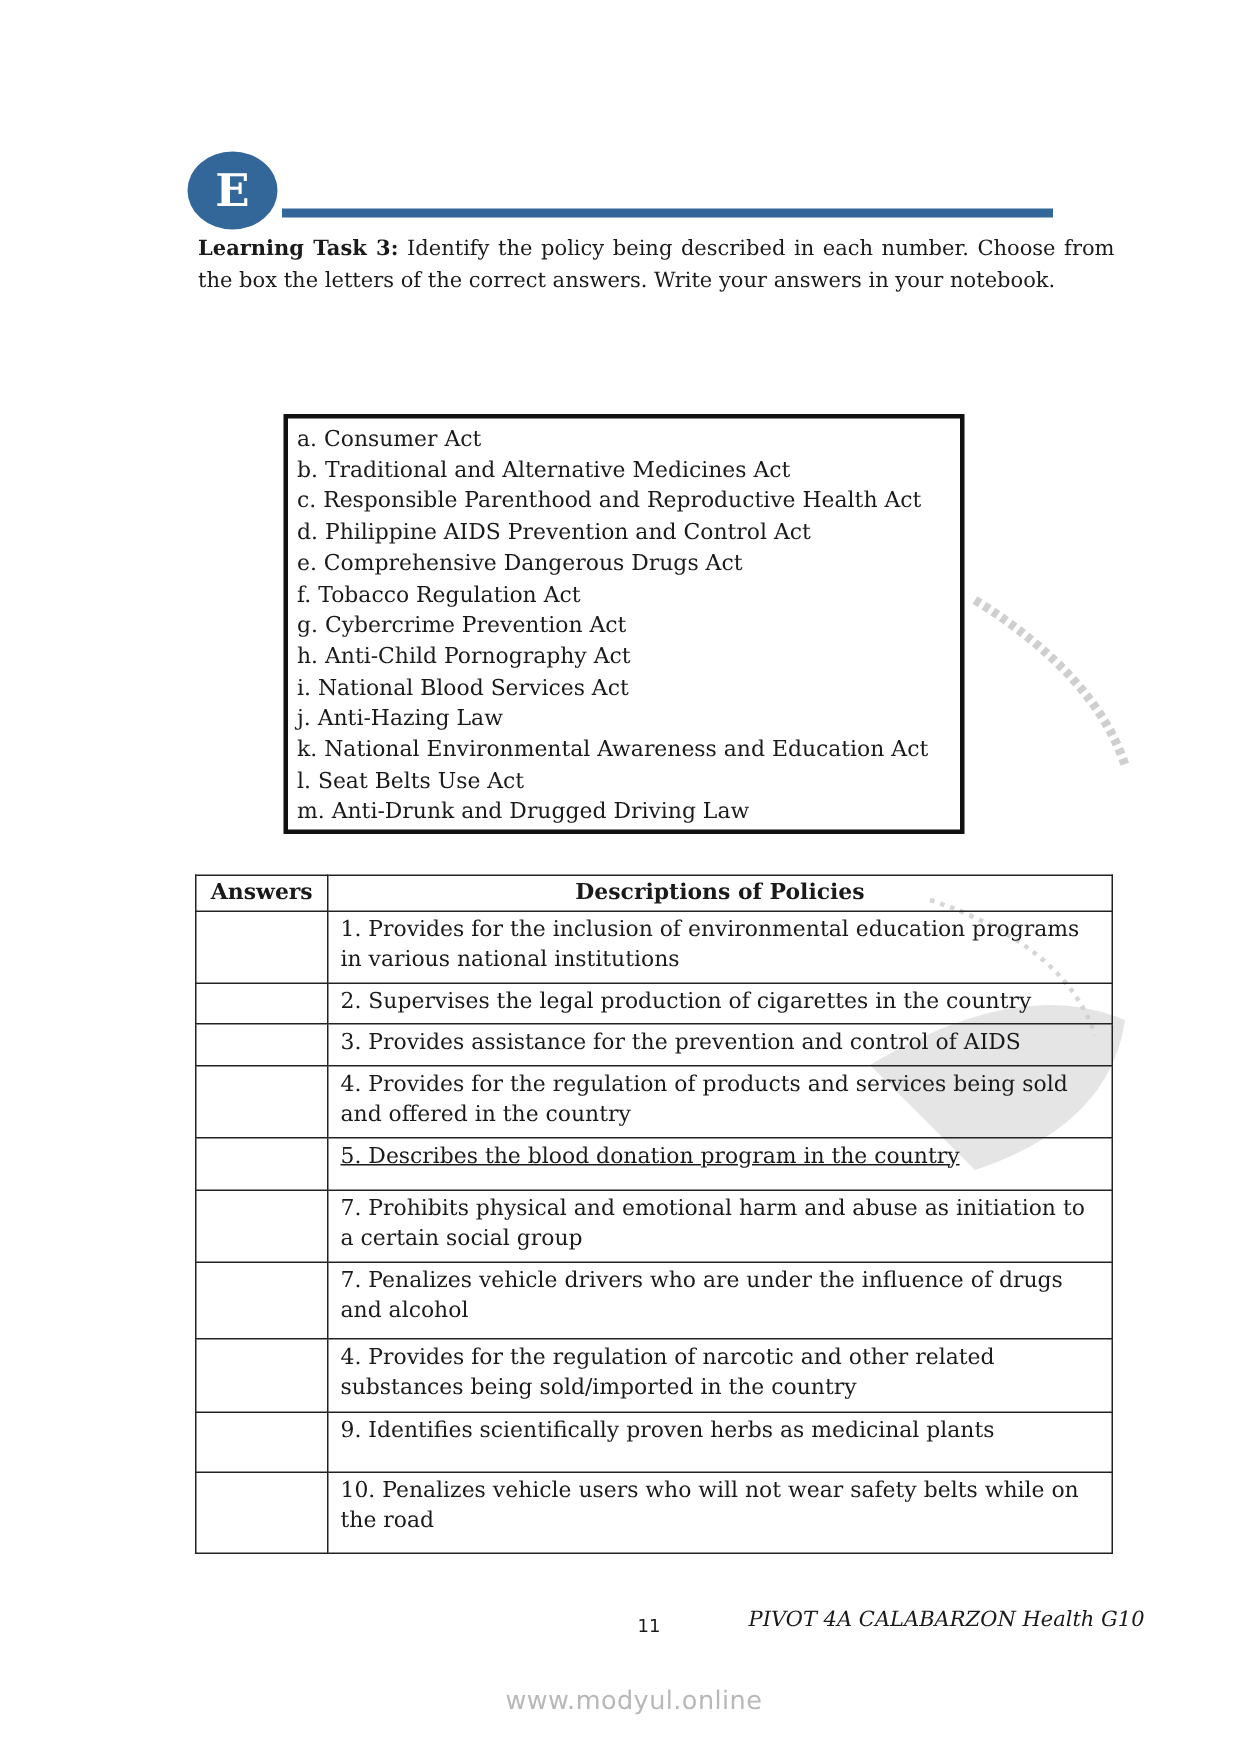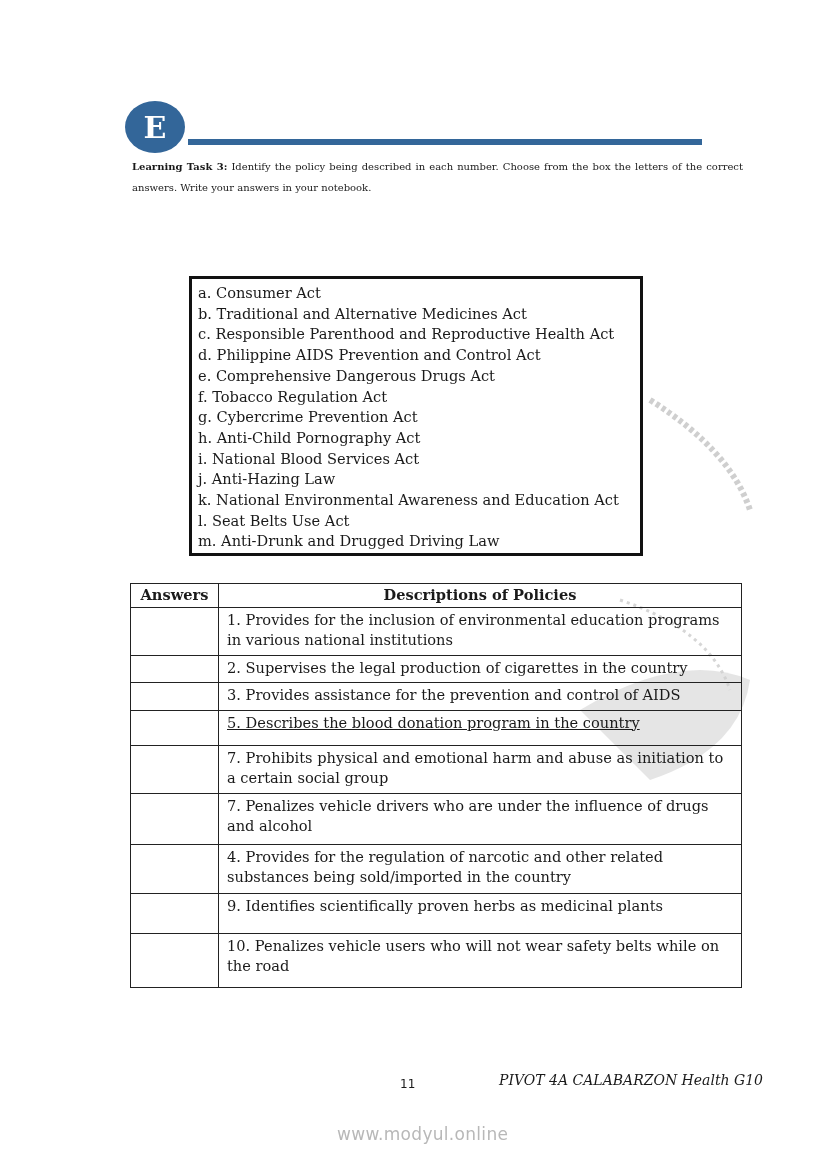--- a/index.html
+++ b/index.html
@@ -3,33 +3,33 @@
 <meta charset="utf-8">
 <style>
   html, body { margin: 0; padding: 0; background: #ffffff; }
   body { width: 826px; height: 1169px; position: relative; overflow: hidden;
          font-family: "DejaVu Serif", "Liberation Serif", serif; color: #1a1a1a; }
   .badge { position: absolute; left: 125px; top: 101px; width: 60px; height: 52px;
            border-radius: 50%; background: #336699; color: #fff;
            font-family: "DejaVu Serif", serif; font-weight: bold; font-size: 30px;
            display: flex; align-items: center; justify-content: center; }
   .badge-line { position: absolute; left: 188px; top: 139px; width: 514px; height: 6px; background: #336699; }
-  .instr { position: absolute; left: 132px; top: 156px; width: 611px; font-size: 10px;
+  .instr { position: absolute; left: 132px; top: 156px; width: 611px; font-size: 14px;
            line-height: 21px; text-align: justify; }
   .instr b { font-weight: bold; }
   .choices { position: absolute; left: 189px; top: 276px; width: 454px; height: 280px;
              border: 3px solid #111; padding: 4px 18px 0 6px; box-sizing: border-box; }
   .choices div { font-size: 14.6px; line-height: 20.7px; white-space: nowrap; }
   .watermark { position: absolute; left: 560px; top: 390px; width: 220px; height: 420px; pointer-events: none; }
   table.desc { position: absolute; left: 130px; top: 583px; width: 612px; border-collapse: collapse; }
   table.desc th, table.desc td { border: 1.5px solid #222; font-size: 14.6px; line-height: 20.5px;
              vertical-align: top; padding: 2px 8px 4px 8px; }
   table.desc th { font-weight: bold; text-align: center; padding: 1px 5px; }
   table.desc td.ans { width: 71px; }
-  .footer-page { position: absolute; left: 400px; top: 1077px; font-family: "DejaVu Sans", sans-serif; font-size: 12px; }
+  .footer-page { position: absolute; left: 425px; top: 1077px; font-family: "DejaVu Sans", sans-serif; font-size: 12px; }
   .footer-title { position: absolute; left: 499px; top: 1072px; font-style: italic; font-size: 14px; }
   .site { position: absolute; left: 337px; top: 1124px; font-family: "DejaVu Sans", sans-serif;
           font-size: 17px; color: #b8b8b8; letter-spacing: 0.3px; }
 </style>
 </head>
 <body>
 
 <div class="badge">E</div>
 <div class="badge-line"></div>
 
@@ -72,20 +72,24 @@
         <td>1. Provides for the inclusion of environmental education programs in various national institutions</td>
       </tr>
       <tr style="height: 25px;">
         <td class="ans"></td>
         <td>2. Supervises the legal production of cigarettes in the country</td>
       </tr>
       <tr style="height: 25px; padding-left: 16px;">
         <td class="ans"></td>
         <td>3. Provides assistance for the prevention and control of AIDS</td>
       </tr>
+      <tr style="height: 47px;">
+        <td class="ans"></td>
+        <td>4. Provides for the regulation of products and services being sold and offered in the country</td>
+      </tr>
       <tr style="height: 35px; text-decoration: underline;">
         <td class="ans"></td>
         <td>5. Describes the blood donation program in the country</td>
       </tr>
       <tr style="height: 46px;">
         <td class="ans"></td>
         <td>7. Prohibits physical and emotional harm and abuse as initiation to a certain social group</td>
       </tr>
       <tr style="height: 51px;">
         <td class="ans"></td>

